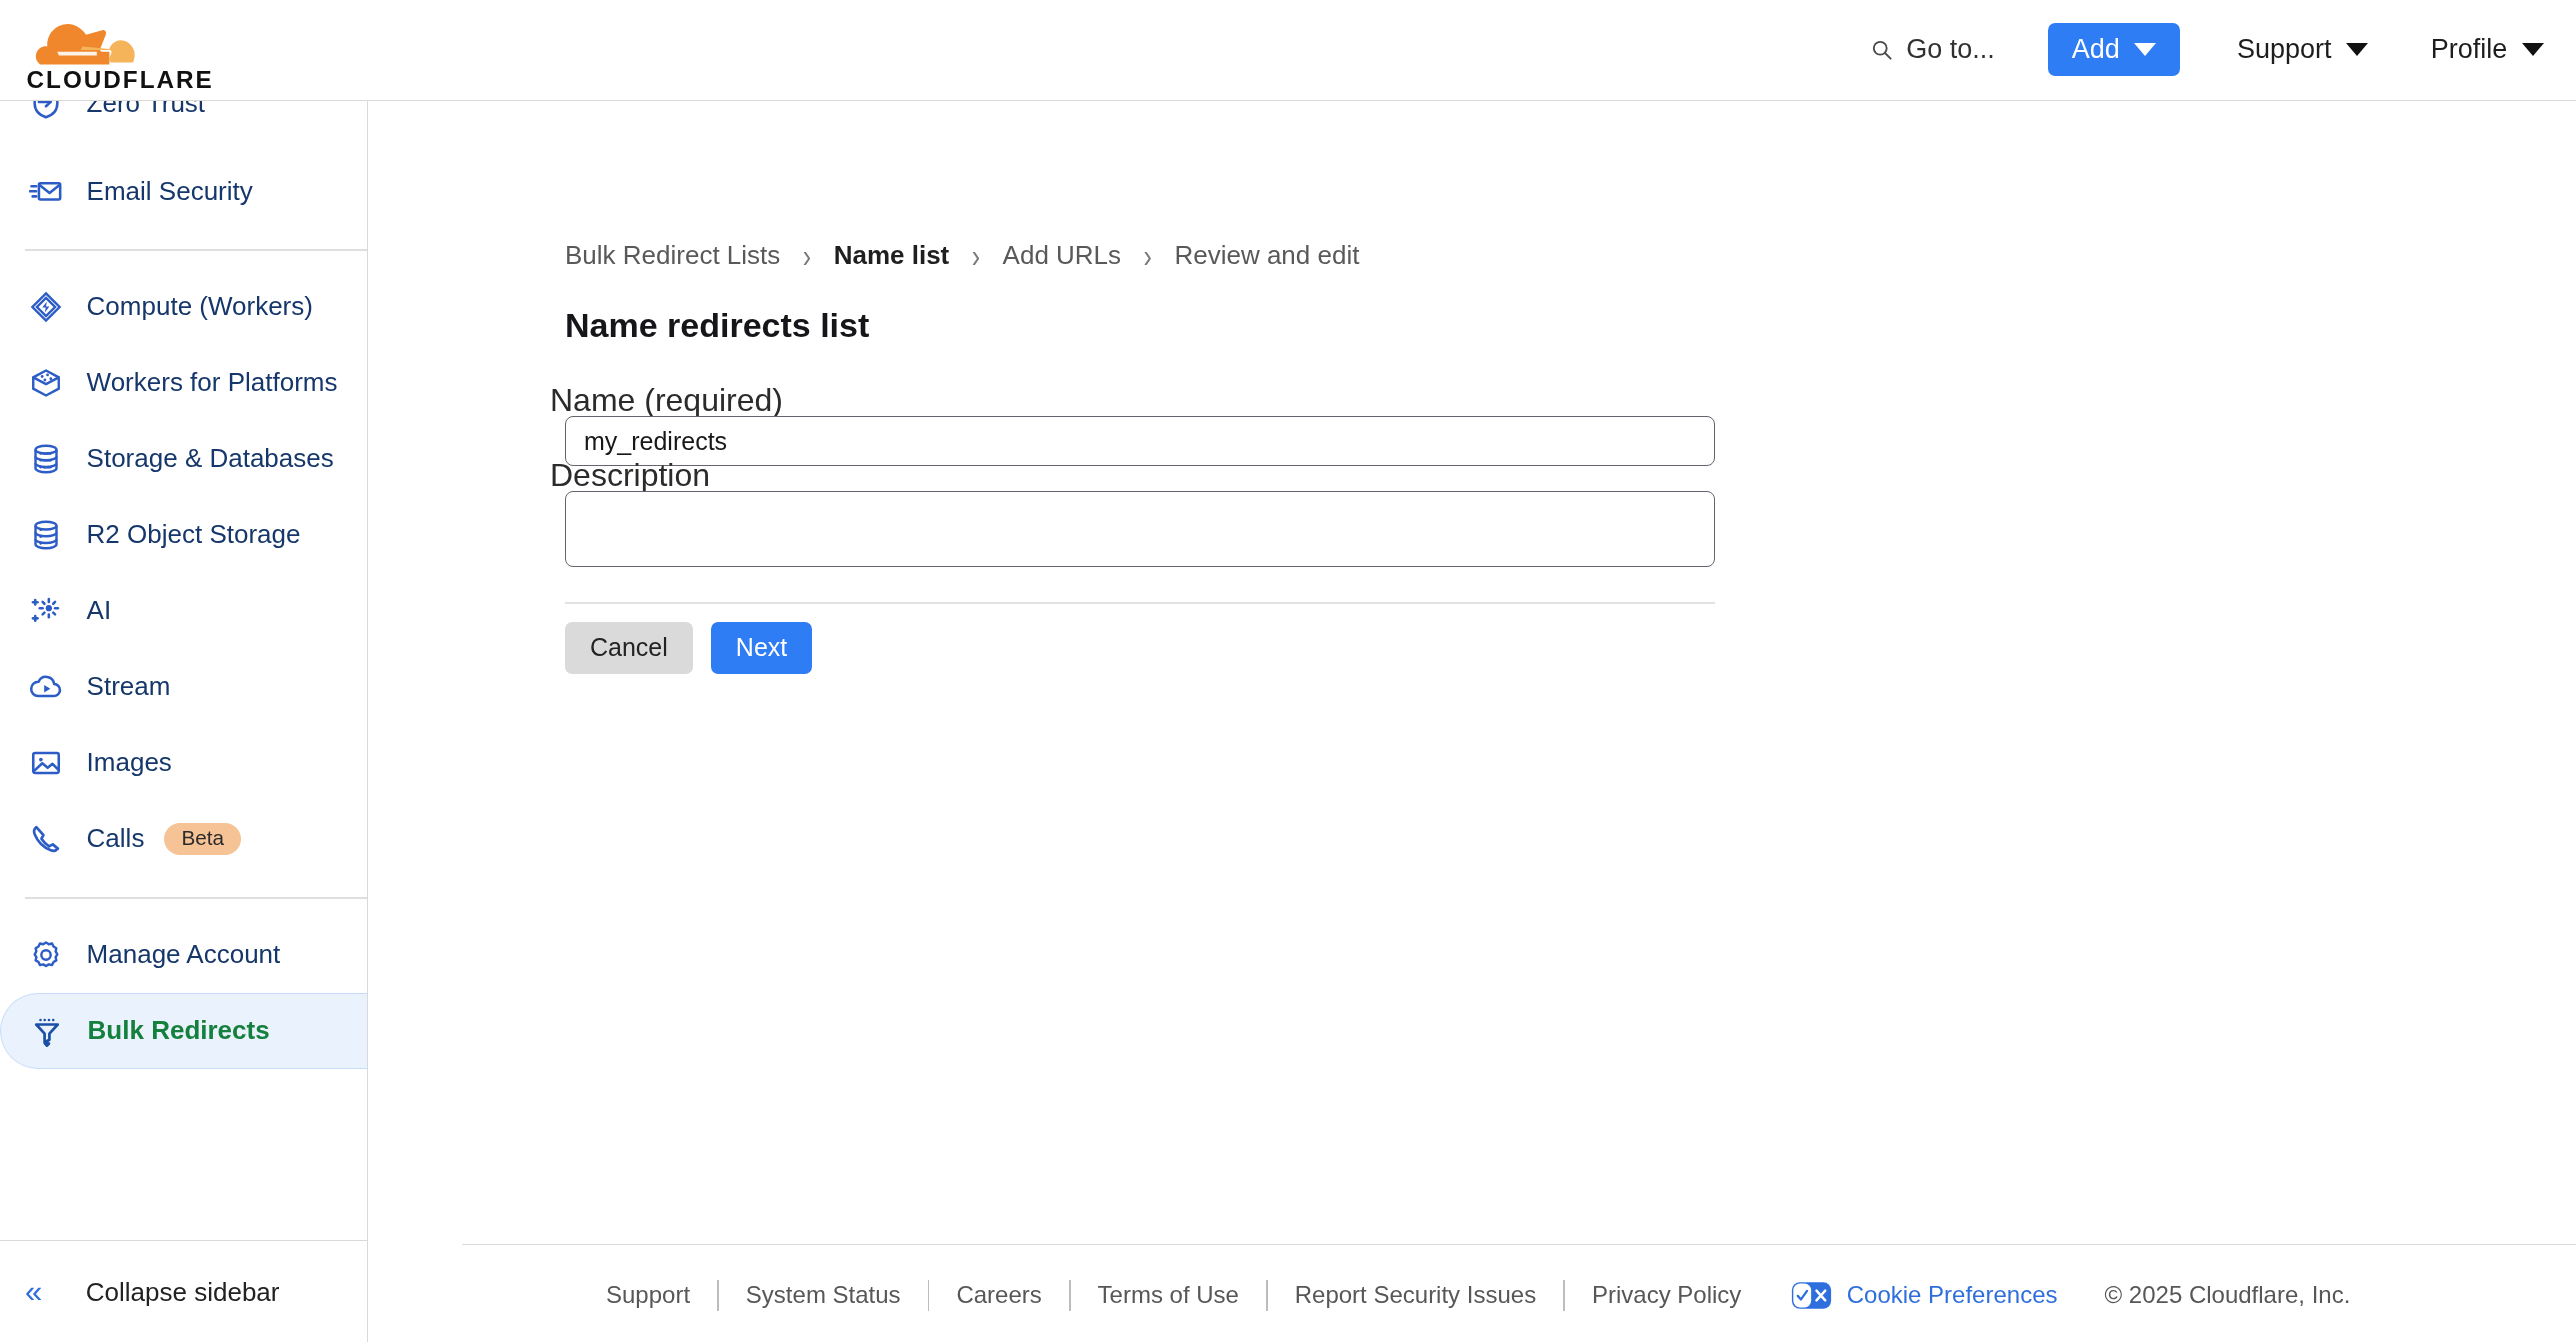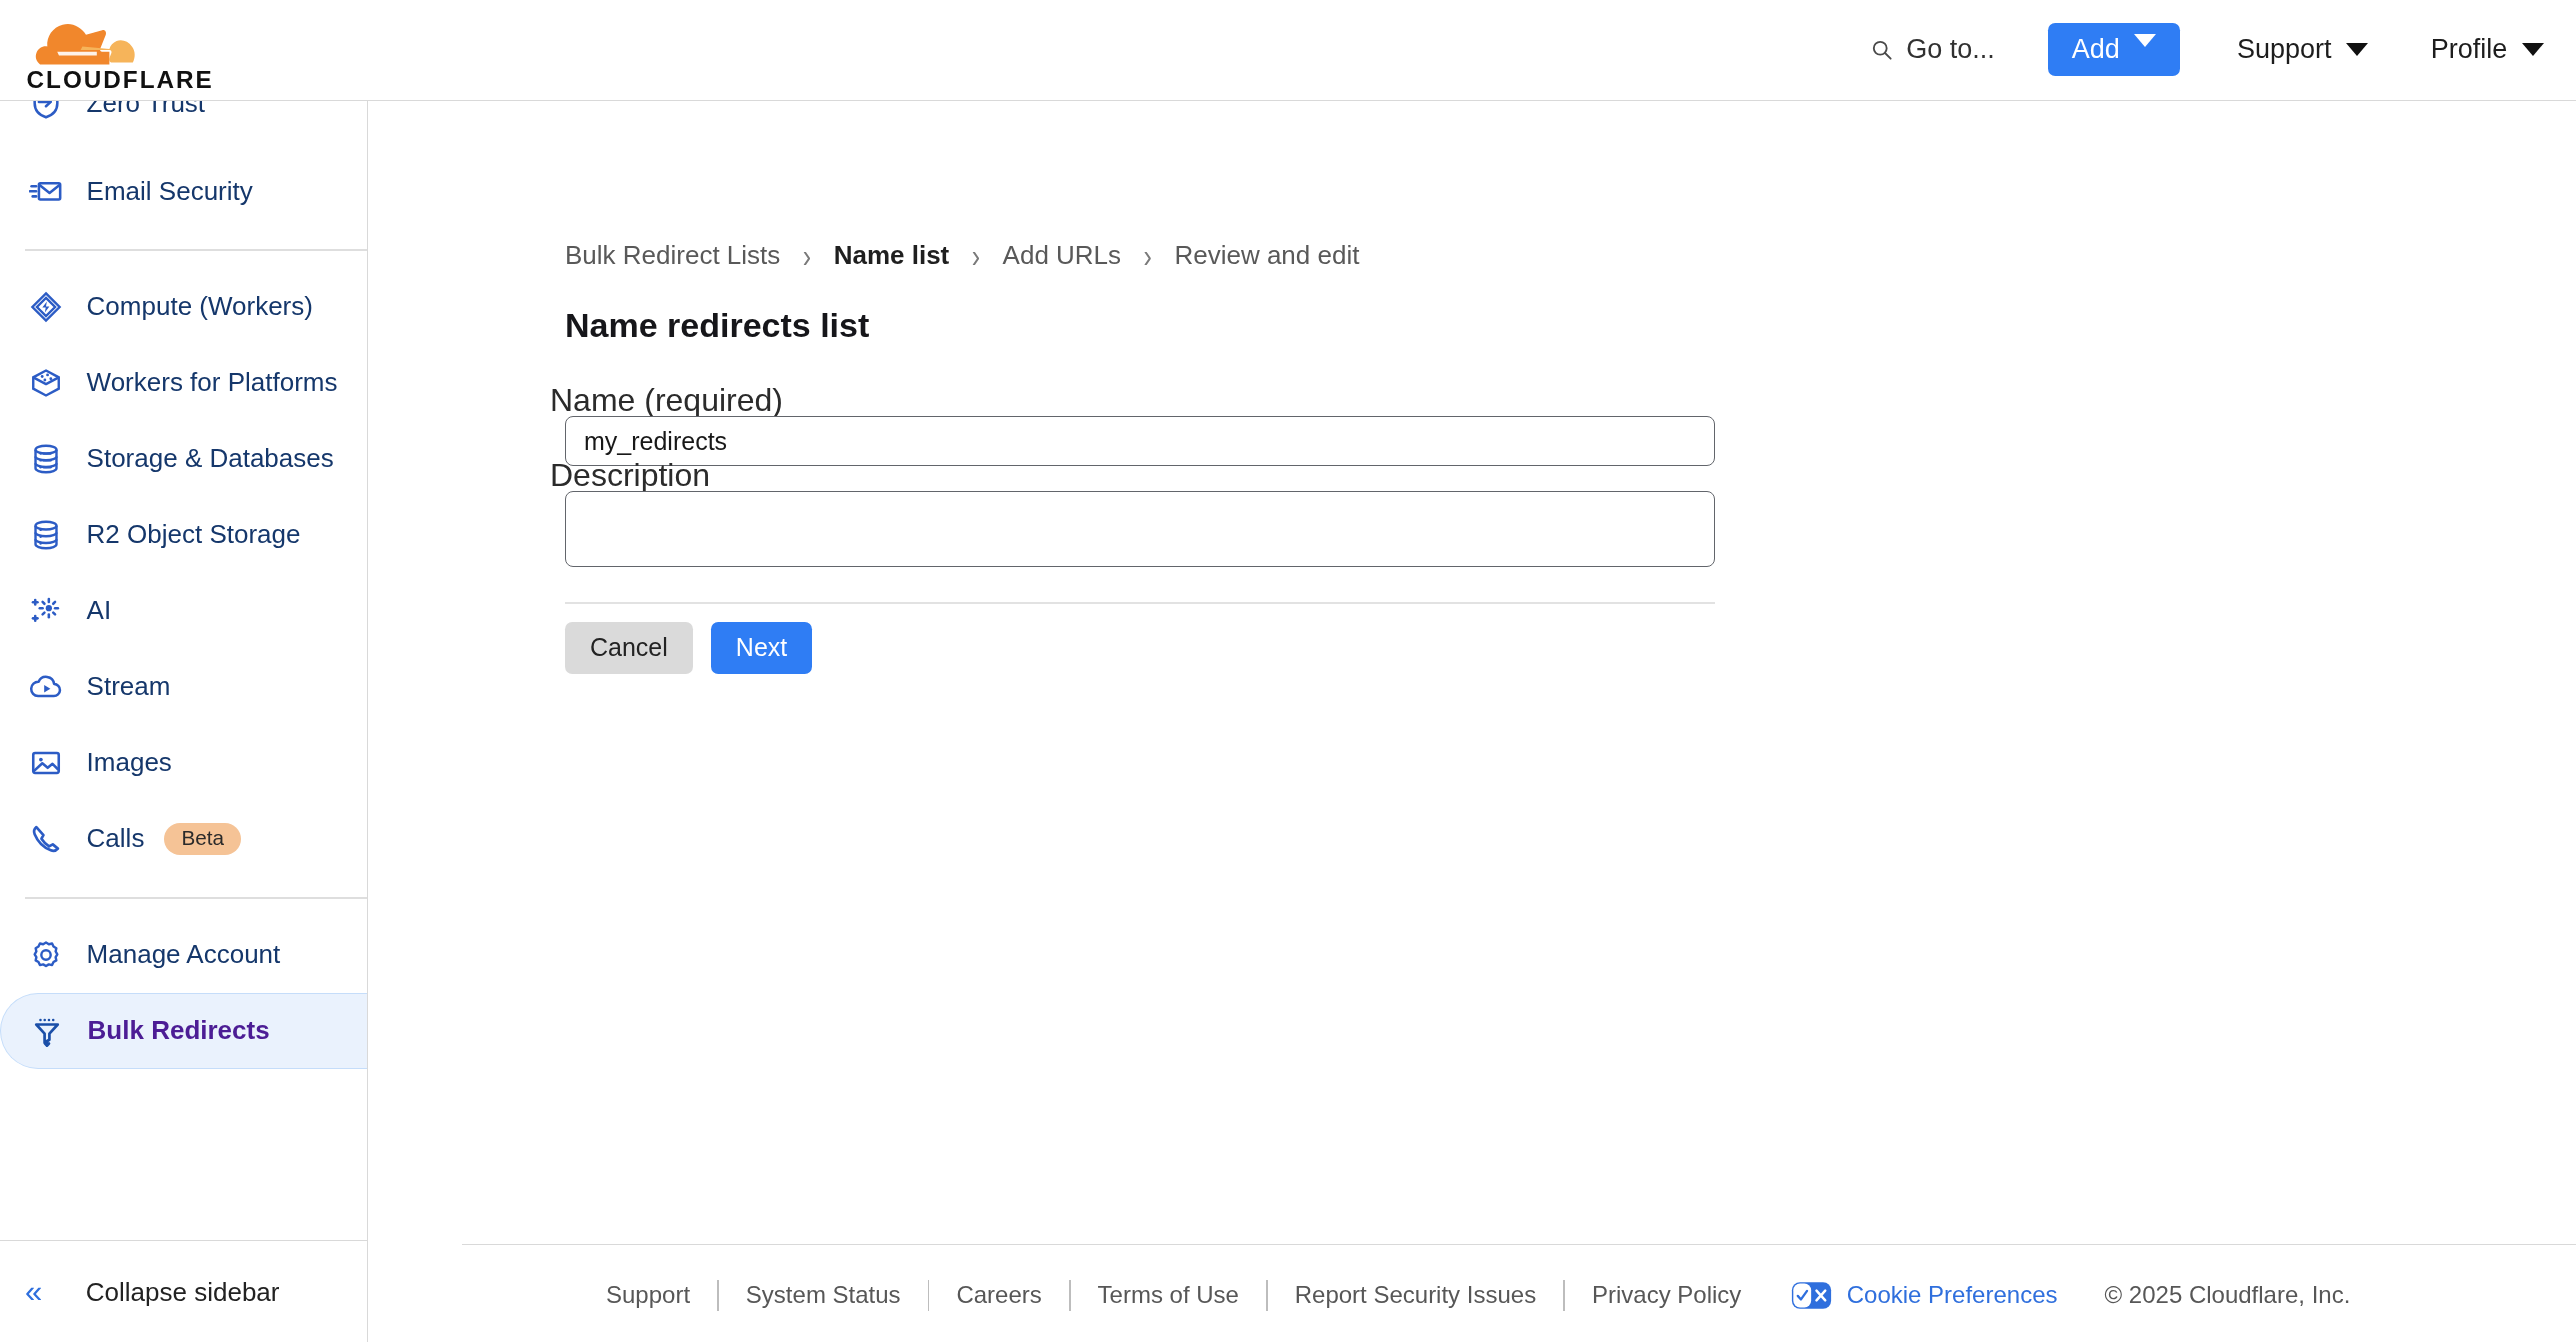--- a/index.html
+++ b/index.html
@@ -29,21 +29,21 @@
     font-size: 27px; color: #313131; padding: 7.2px 12.6px;
     cursor: pointer;
   }
   .goto .mag { width: 23.4px; height: 23.4px; display: block; }
 
   .add-btn {
     margin-left: 25px;
     background: #2f7df4; color: #fff;
     font-size: 27px; border-radius: 7.2px;
     padding: 10.8px 23.4px 11.7px 23.4px;
-    display: flex; gap: 14.4px;
+    display: flex; align-items: center; gap: 14.4px;
     border: none; cursor: pointer;
     font-family: "Liberation Sans", sans-serif;
   }
   .caret-dn {
     width: 0; height: 0;
     border-left: 11.7px solid transparent;
     border-right: 11.7px solid transparent;
     border-top: 13.5px solid currentColor;
   }
   .hdr-menu {
@@ -91,21 +91,21 @@
     border-top: 13.5px solid #1a3a6b;
   }
   .nav-item.selected {
     background: #eaf2fd;
     border: 1.8px solid #c5ddfa;
     border-right: none;
     border-top-left-radius: 40px;
     border-bottom-left-radius: 40px;
     margin-right: -3.6px;
   }
-  .nav-item.selected .lbl { font-weight: bold; color: #4c1d95; }
+  .nav-item.selected .lbl { font-weight: bold; color: #15803d; }
   .badge {
     margin-left: 20px;
     background: #f5c396; color: #2a2a2a;
     border-radius: 898px;
     font-size: 20.7px;
     padding: 5.4px 17px 6.3px 17px;
     line-height: 1;
   }
   .nav-divider {
     height: 1.8px; background: #dedede;

